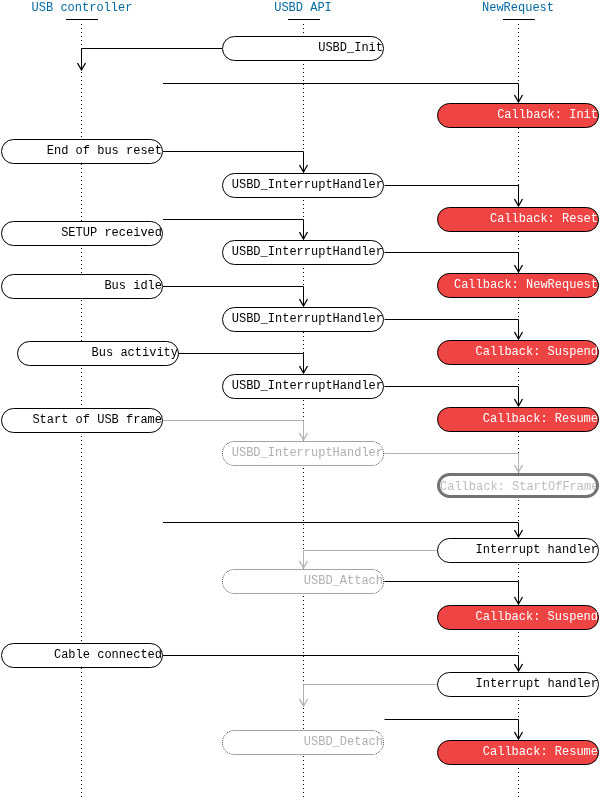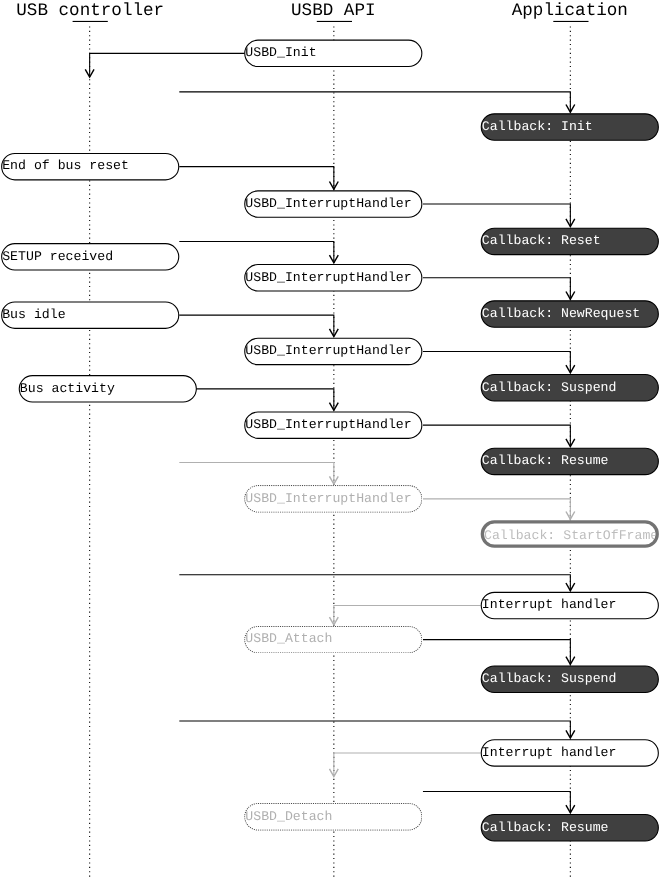--- a/index.html
+++ b/index.html
@@ -3,31 +3,31 @@
 <meta charset="utf-8">
 <style>
   html,body{margin:0;padding:0;background:#fff;}
   #stage{
     position:relative;width:600px;height:804px;background:#fff;overflow:hidden;
     font-family:"Liberation Mono","DejaVu Sans Mono",monospace;
   }
   #wires{position:absolute;left:0;top:0;z-index:0;}
   .colhead{
     position:absolute;top:1px;width:162px;text-align:center;
-    font-size:16px;color:#000000;white-space:nowrap;z-index:2;
+    font-size:12px;color:#0369a1;white-space:nowrap;z-index:2;
   }
   .headline{position:absolute;top:19px;width:32px;height:1px;background:#000;z-index:2;}
   .box{
     position:absolute;width:162px;height:25px;box-sizing:border-box;
     border:1px solid #000;border-radius:13px;background:#fff;
-    font-size:12px;line-height:23px;text-align:left;color:#000;
+    font-size:12px;line-height:23px;text-align:right;color:#000;
     white-space:nowrap;overflow:hidden;z-index:1;
   }
   .c1{left:1px;}  .c2{left:222px;}  .c3{left:437px;}
-  .black{background:#404040;color:#fff;border-color:#000;}
+  .black{background:#ef4444;color:#fff;border-color:#000;}
   .gdot{border:1px dotted #4a4a4a;color:#b0b0b0;}
   .gsolid{border:3px solid #737373;color:#bdbdbd;}
 </style>
 </head>
 <body>
 
 <div id="stage">
 
   <svg id="wires" width="600" height="804">
     <defs>
@@ -61,21 +61,21 @@
     <path d="M437,550.5 H303.5 V568" stroke="#b0b0b0" fill="none" marker-end="url(#ag)"></path>
     <path d="M384.5,581.5 H518.5 V604" stroke="#000" fill="none" marker-end="url(#ab)"></path>
 
     <path d="M163,655.5 H518.5 V671" stroke="#000" fill="none" marker-end="url(#ab)"></path>
     <path d="M437,684.5 H303.5 V706" stroke="#b0b0b0" fill="none" marker-end="url(#ag)"></path>
     <path d="M384.5,719.5 H518.5 V739" stroke="#000" fill="none" marker-end="url(#ab)"></path>
   </svg>
 
   <div class="colhead c1">USB controller</div>
   <div class="colhead c2">USBD API</div>
-  <div class="colhead c3">Application</div>
+  <div class="colhead c3">NewRequest</div>
   <div class="headline" style="left:66px;"></div>
   <div class="headline" style="left:288px;"></div>
   <div class="headline" style="left:503px;"></div>
 
   <div class="box c2" style="top:36px;">USBD_Init</div>
   <div class="box c3 black" style="top:103px;">Callback: Init</div>
 
   <div class="box c1" style="top:139px;">End of bus reset</div>
   <div class="box c2" style="top:173px;">USBD_InterruptHandler</div>
 
@@ -84,25 +84,27 @@
   <div class="box c2" style="top:240px;">USBD_InterruptHandler</div>
 
   <div class="box c1" style="top:274px;">Bus idle</div>
   <div class="box c3 black" style="top:273px;">Callback: NewRequest</div>
   <div class="box c2" style="top:307px;">USBD_InterruptHandler</div>
 
   <div class="box c1" style="top:341px;margin-left:16px;">Bus activity</div>
   <div class="box c3 black" style="top:340px;">Callback: Suspend</div>
   <div class="box c2" style="top:374px;">USBD_InterruptHandler</div>
 
+  <div class="box c1" style="top:408px;">Start of USB frame</div>
   <div class="box c3 black" style="top:407px;">Callback: Resume</div>
   <div class="box c2 gdot" style="top:441px;">USBD_InterruptHandler</div>
   <div class="box c3 gsolid" style="top:473px;">Callback: StartOfFrame</div>
 
   <div class="box c3" style="top:538px;">Interrupt handler</div>
   <div class="box c2 gdot" style="top:569px;">USBD_Attach</div>
   <div class="box c3 black" style="top:605px;">Callback: Suspend</div>
 
+  <div class="box c1" style="top:643px;">Cable connected</div>
   <div class="box c3" style="top:672px;">Interrupt handler</div>
   <div class="box c2 gdot" style="top:730px;">USBD_Detach</div>
   <div class="box c3 black" style="top:740px;">Callback: Resume</div>
 
 </div>
 
 </body></html>

